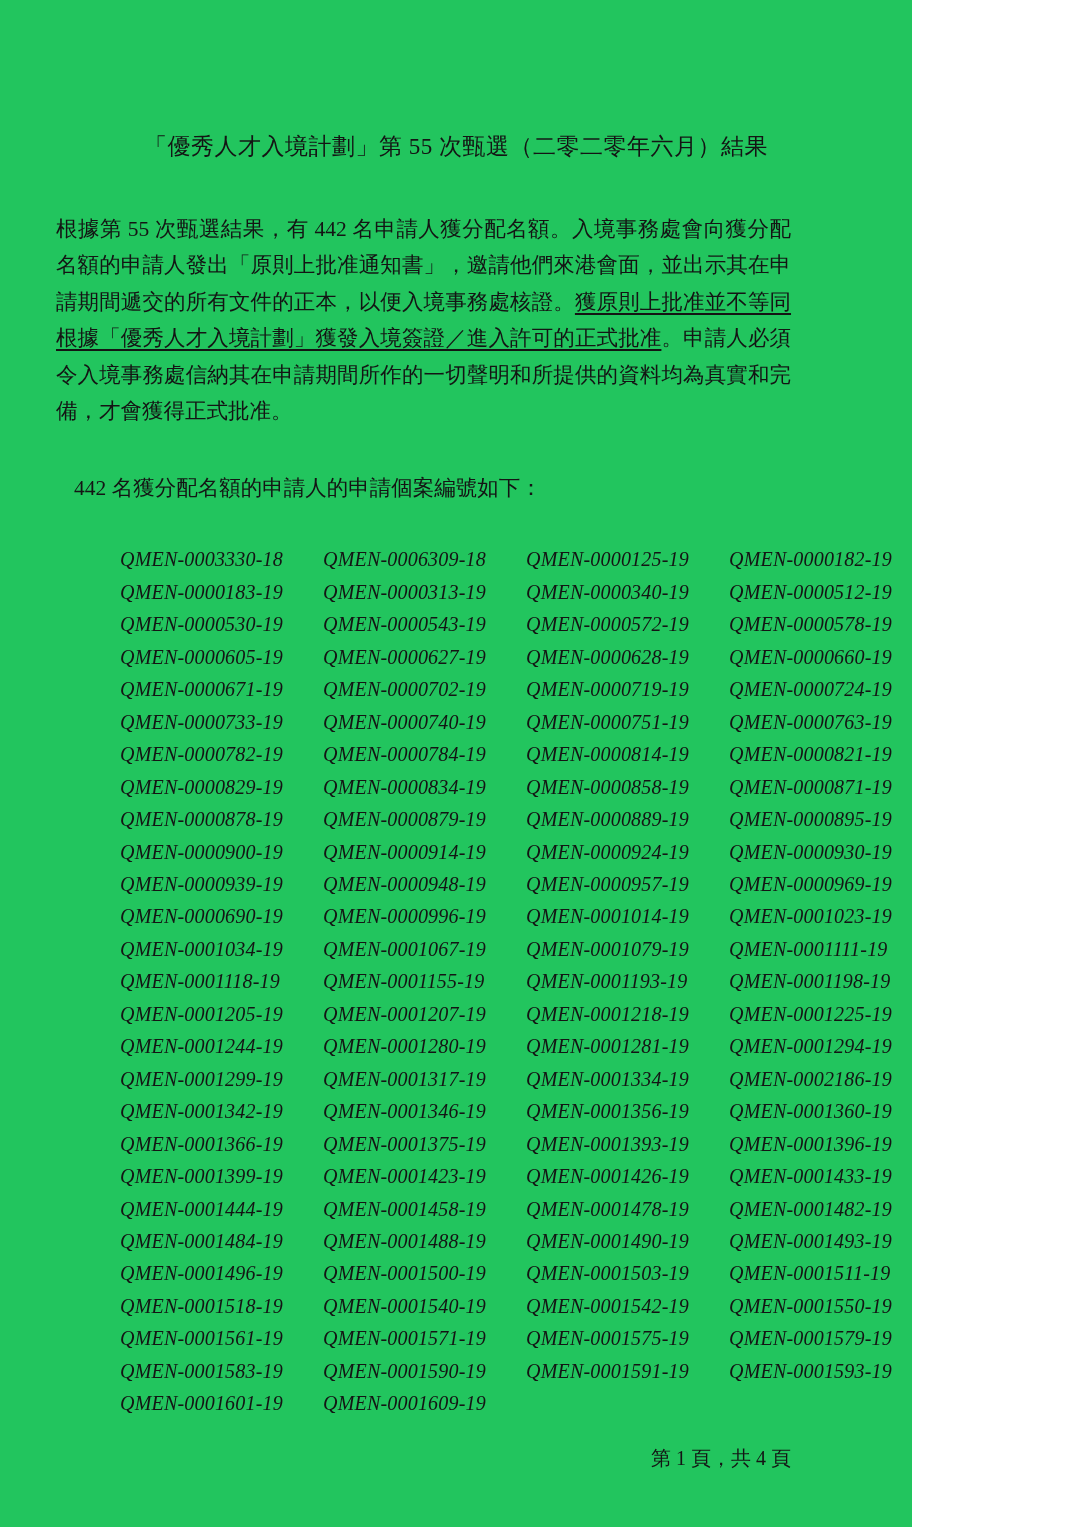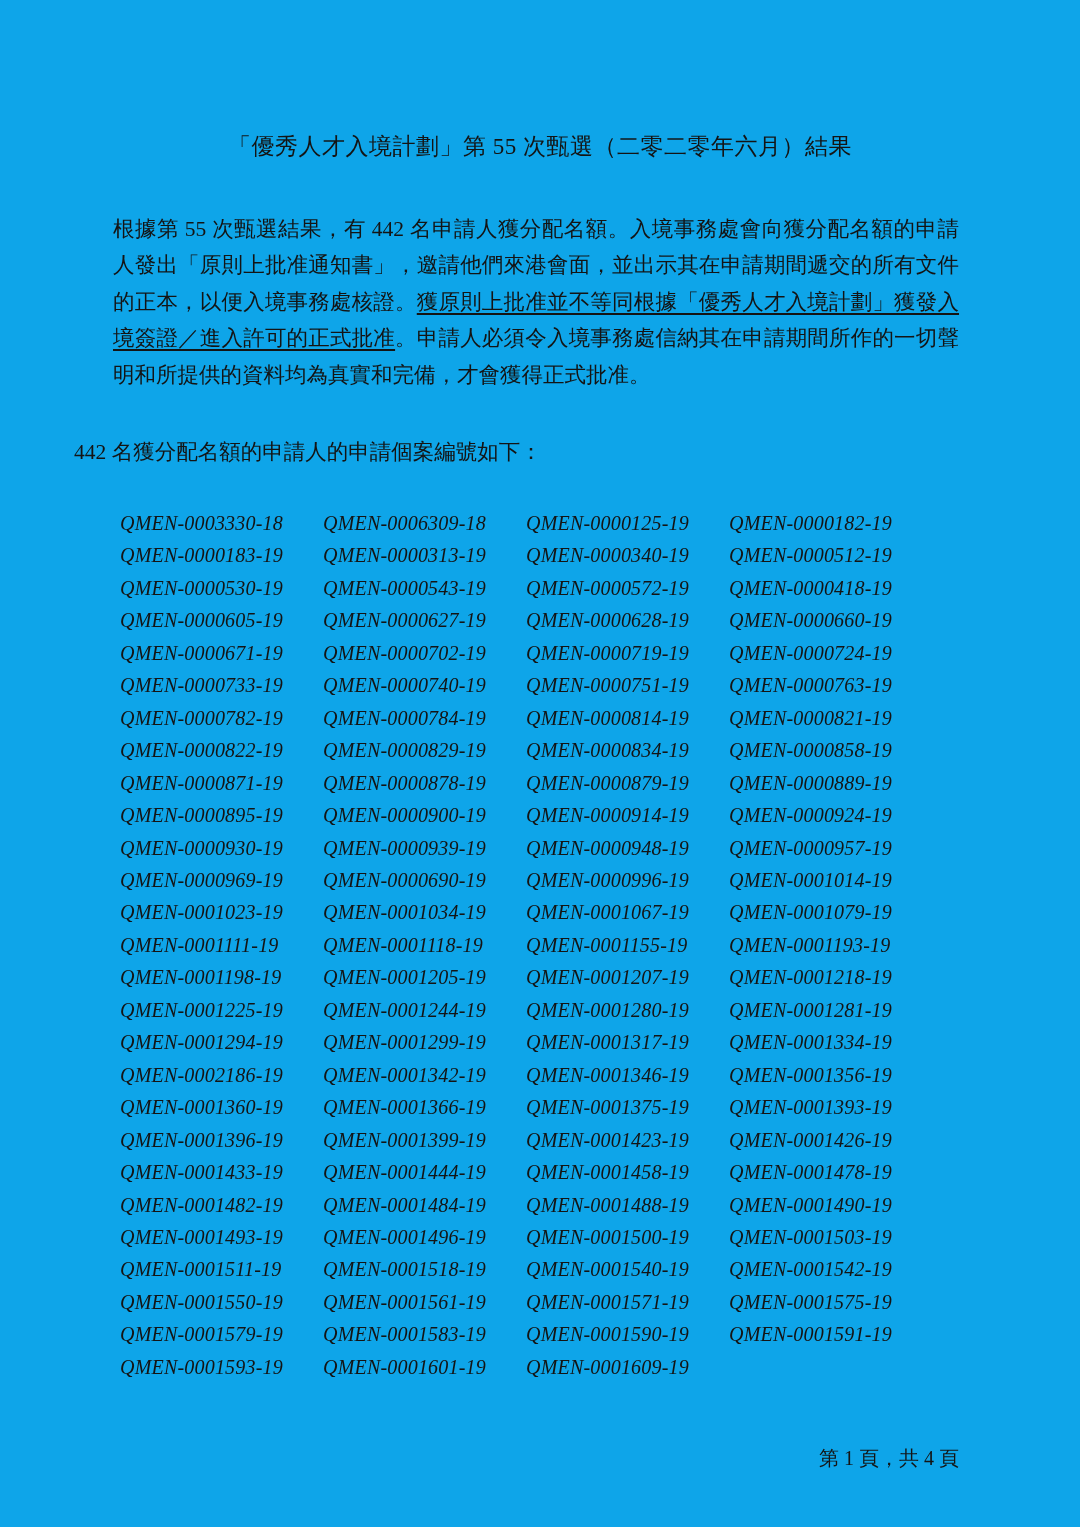--- a/index.html
+++ b/index.html
@@ -2,37 +2,37 @@
 <html><head>
 <meta charset="utf-8">
 <style>
   html, body {
     margin: 0;
     padding: 0;
     background: #ffffff;
   }
   .page {
     position: relative;
-    width: 1080px;
+    width: 912px;
     height: 1527px;
-    background: #0ea5e9;
+    background: #22c55e;
     color: #141414;
     font-family: "Liberation Serif", "DejaVu Serif", serif;
     overflow: hidden;
   }
   .doc-title {
     padding-top: 131px;
     margin: 0 120px;
     text-align: center;
     font-size: 23px;
     font-weight: normal;
     letter-spacing: 0.5px;
   }
   .intro-paragraph {
-    margin: 49px 121px 0 113px;
+    margin: 49px 121px 0 56px;
     font-size: 21.5px;
     line-height: 36.4px;
     text-align: justify;
     text-justify: inter-ideograph;
   }
   .underlined-clause {
     text-decoration: underline;
     text-underline-offset: 4px;
   }
   .case-list-intro {
@@ -75,38 +75,37 @@
       <div class="case-cell">QMEN-0006309-18</div>
       <div class="case-cell">QMEN-0000125-19</div>
       <div class="case-cell">QMEN-0000182-19</div>
       <div class="case-cell">QMEN-0000183-19</div>
       <div class="case-cell">QMEN-0000313-19</div>
       <div class="case-cell">QMEN-0000340-19</div>
       <div class="case-cell">QMEN-0000512-19</div>
       <div class="case-cell">QMEN-0000530-19</div>
       <div class="case-cell">QMEN-0000543-19</div>
       <div class="case-cell">QMEN-0000572-19</div>
-      <div class="case-cell">QMEN-0000418-19</div>
+      <div class="case-cell">QMEN-0000578-19</div>
       <div class="case-cell">QMEN-0000605-19</div>
       <div class="case-cell">QMEN-0000627-19</div>
       <div class="case-cell">QMEN-0000628-19</div>
       <div class="case-cell">QMEN-0000660-19</div>
       <div class="case-cell">QMEN-0000671-19</div>
       <div class="case-cell">QMEN-0000702-19</div>
       <div class="case-cell">QMEN-0000719-19</div>
       <div class="case-cell">QMEN-0000724-19</div>
       <div class="case-cell">QMEN-0000733-19</div>
       <div class="case-cell">QMEN-0000740-19</div>
       <div class="case-cell">QMEN-0000751-19</div>
       <div class="case-cell">QMEN-0000763-19</div>
       <div class="case-cell">QMEN-0000782-19</div>
       <div class="case-cell">QMEN-0000784-19</div>
       <div class="case-cell">QMEN-0000814-19</div>
       <div class="case-cell">QMEN-0000821-19</div>
-      <div class="case-cell">QMEN-0000822-19</div>
       <div class="case-cell">QMEN-0000829-19</div>
       <div class="case-cell">QMEN-0000834-19</div>
       <div class="case-cell">QMEN-0000858-19</div>
       <div class="case-cell">QMEN-0000871-19</div>
       <div class="case-cell">QMEN-0000878-19</div>
       <div class="case-cell">QMEN-0000879-19</div>
       <div class="case-cell">QMEN-0000889-19</div>
       <div class="case-cell">QMEN-0000895-19</div>
       <div class="case-cell">QMEN-0000900-19</div>
       <div class="case-cell">QMEN-0000914-19</div>

